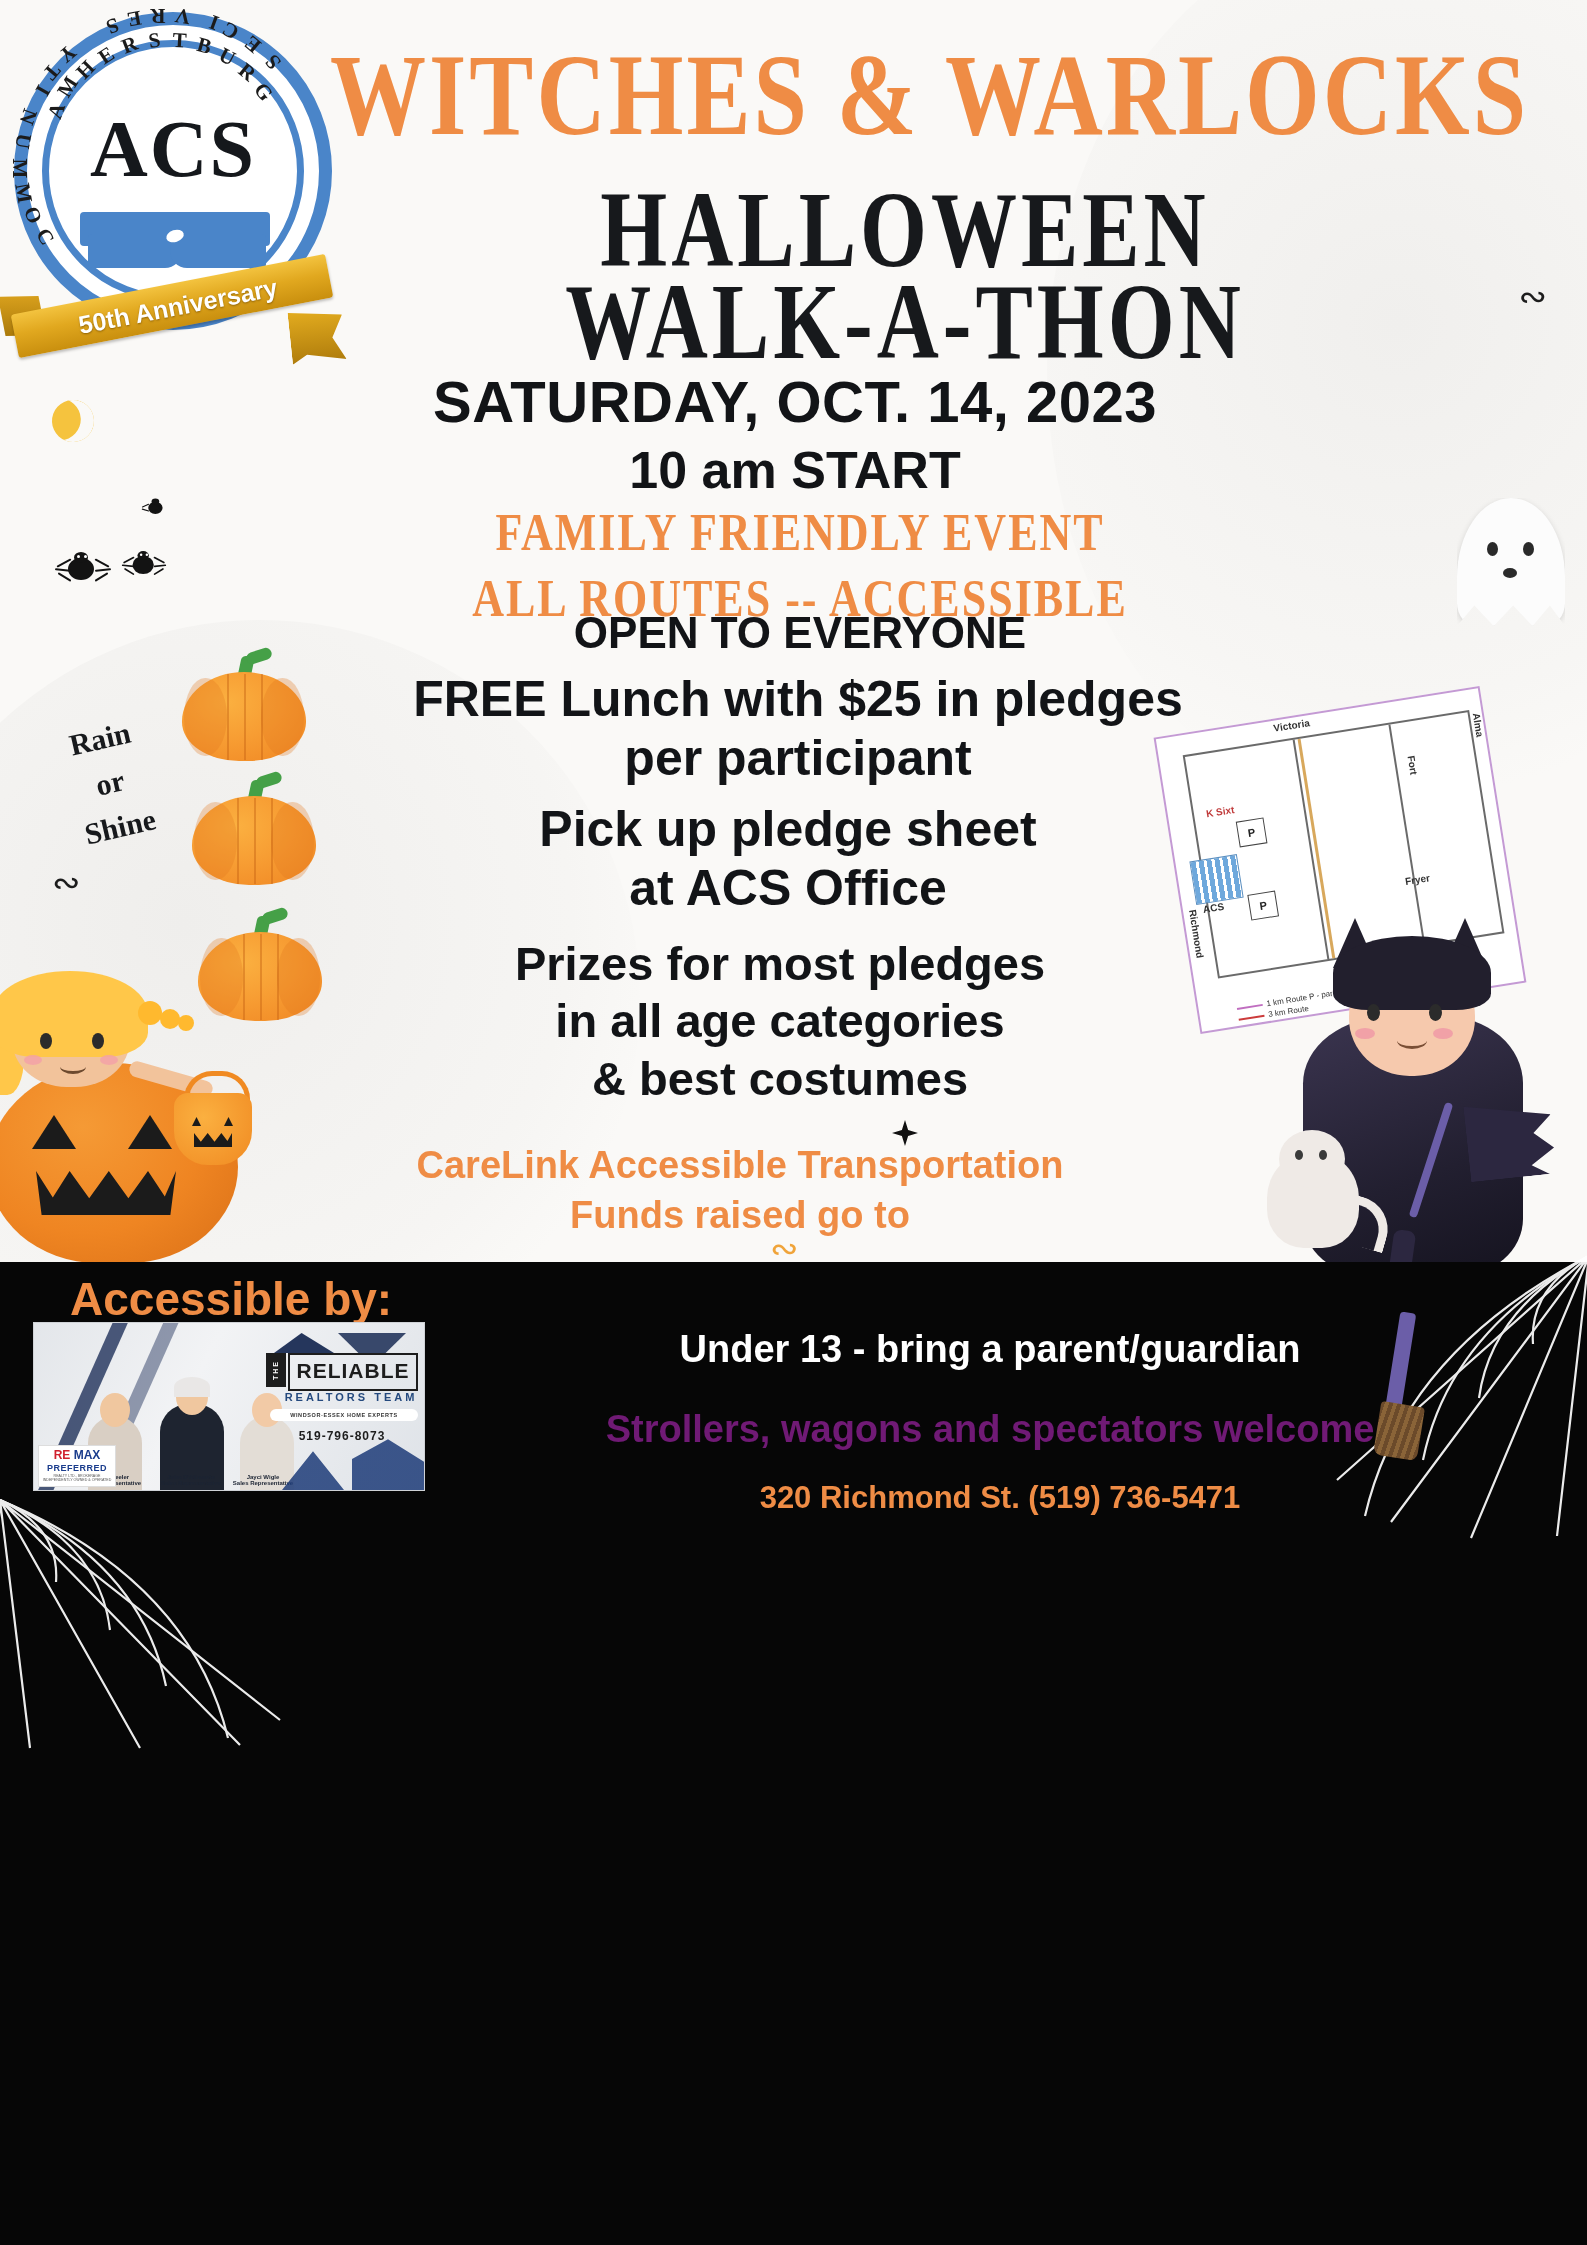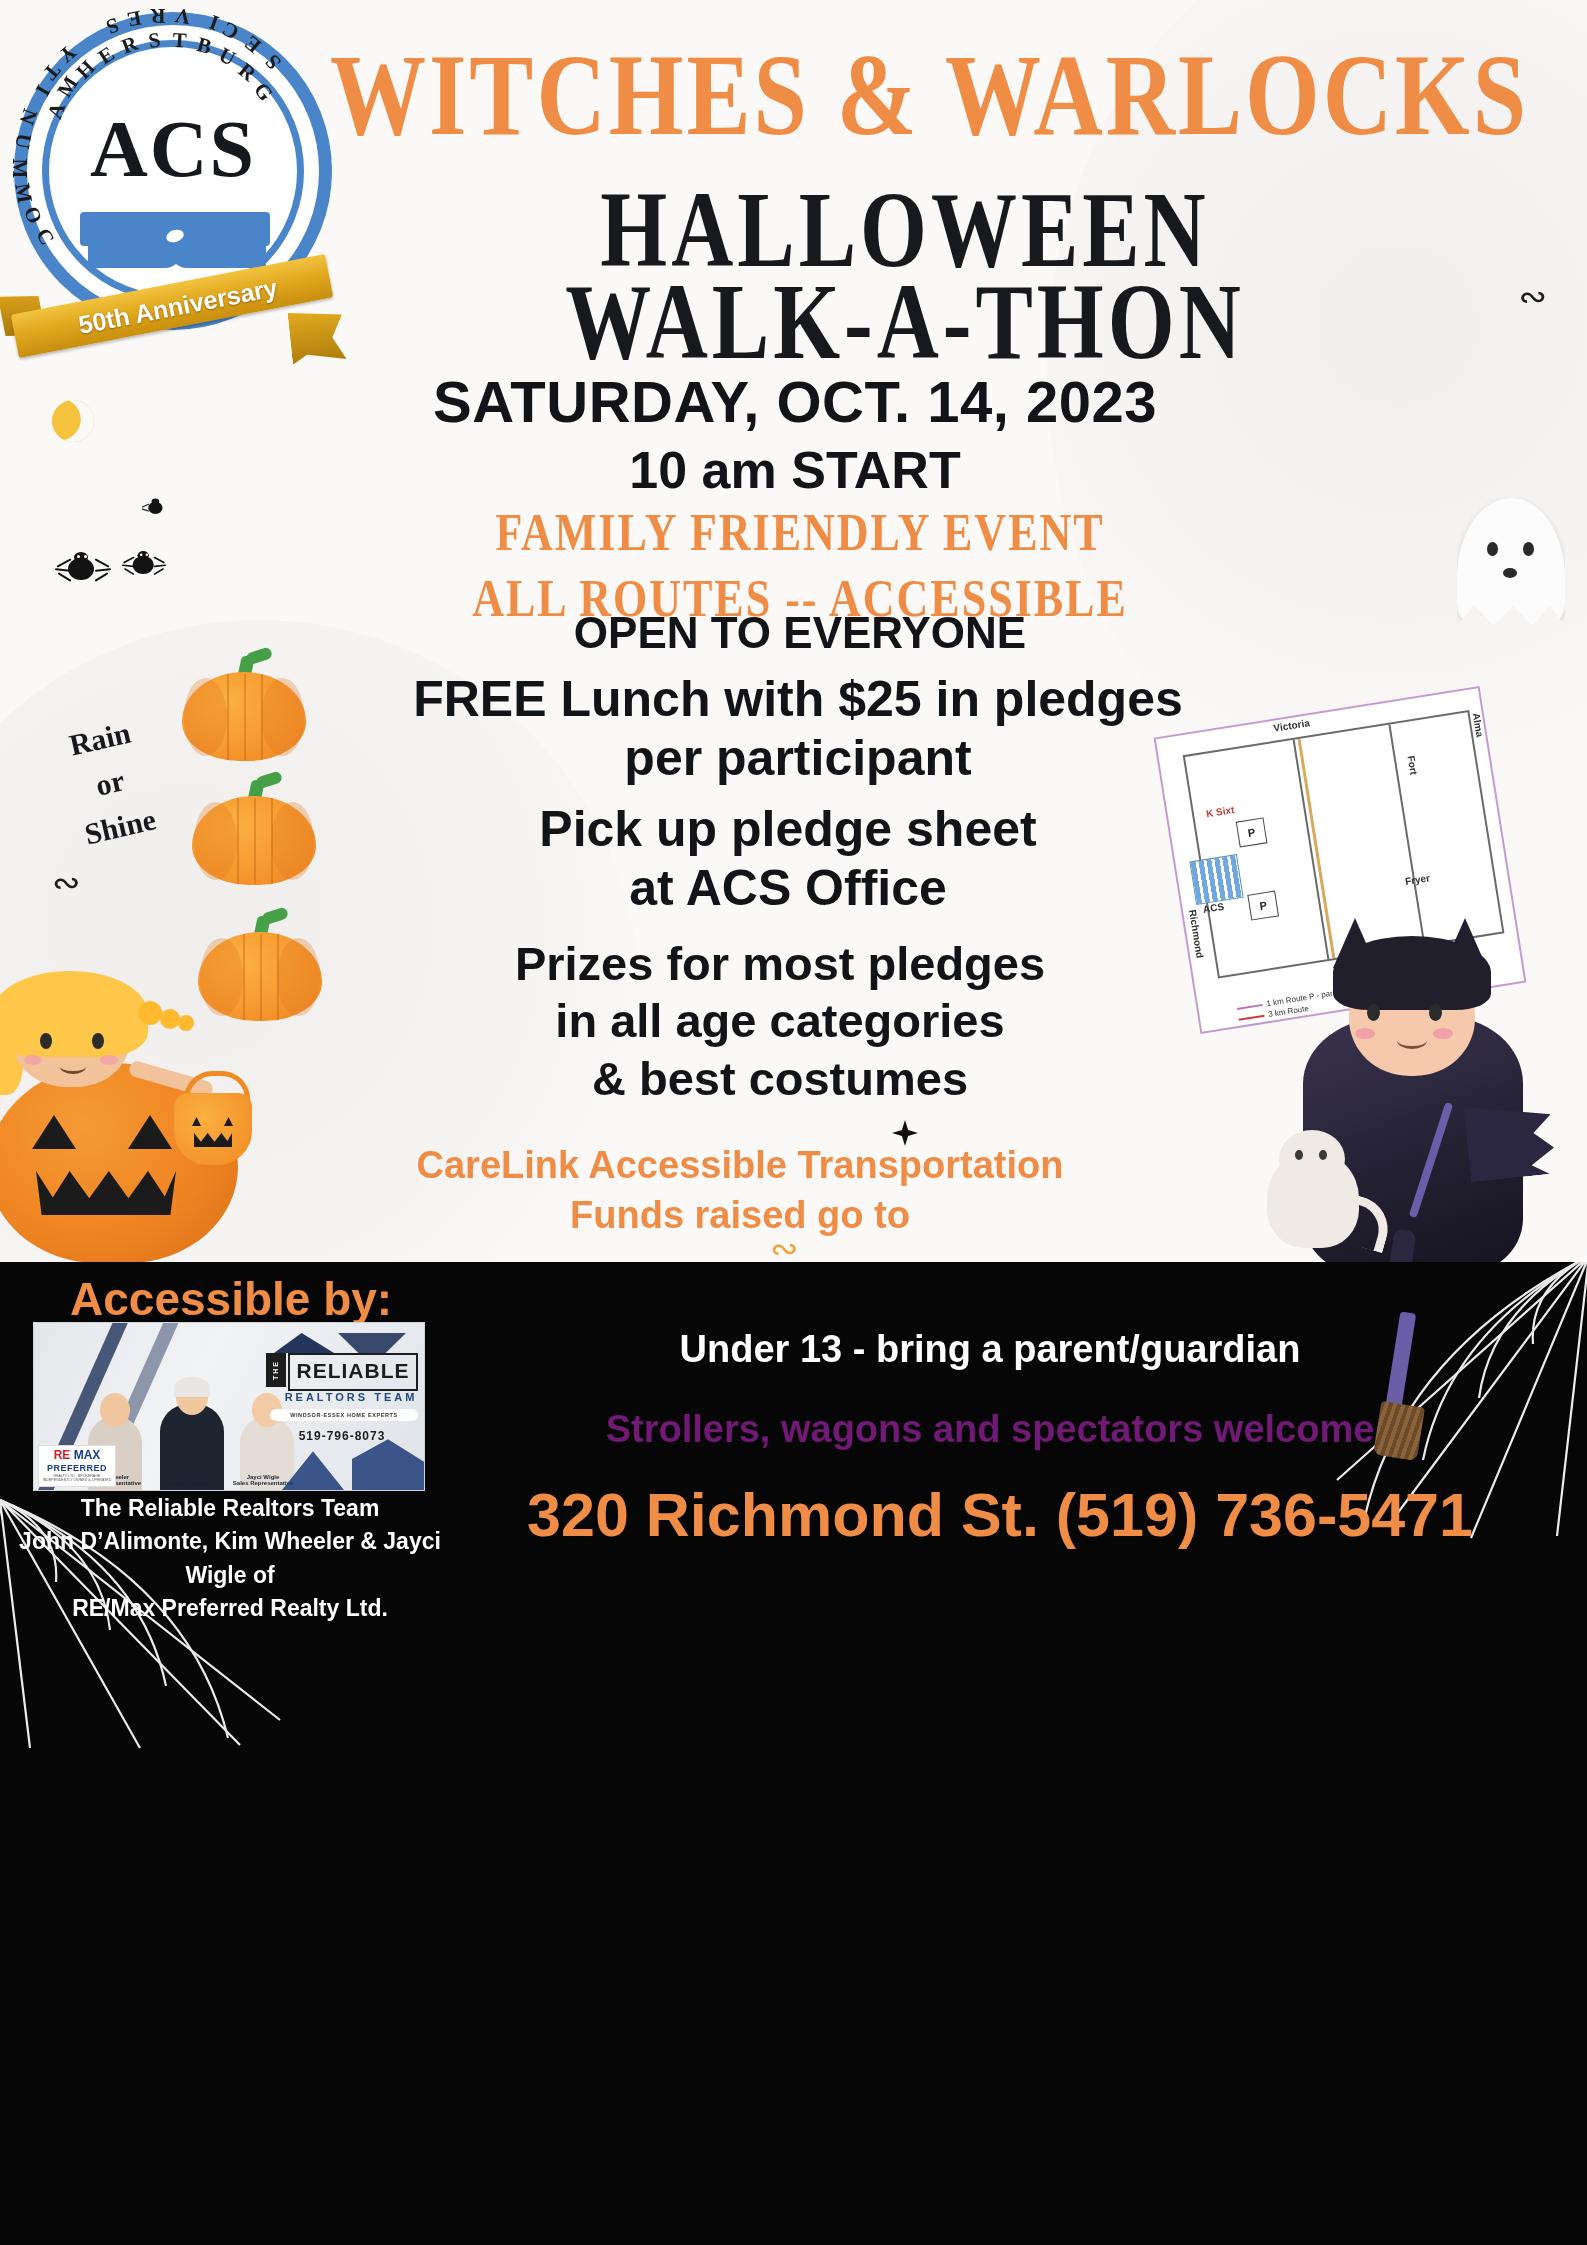--- a/index.html
+++ b/index.html
@@ -152,21 +152,21 @@
   .remax .s{position:absolute;left:0;top:28px;width:100%;text-align:center;font-size:3.6px;color:#555;}
 
   .sp-caption{position:absolute;left:0px;top:1492px;width:460px;text-align:center;
       font-size:23px;font-weight:bold;line-height:1.45;color:#ffffff;}
 
   .u13{position:absolute;left:430px;top:1328px;width:1120px;text-align:center;
       font-size:38px;font-weight:bold;color:#fff;}
   .stro{position:absolute;left:420px;top:1408px;width:1140px;text-align:center;
       font-size:38px;font-weight:bold;color:#701a75;}
   .addr{position:absolute;left:430px;top:1480px;width:1140px;text-align:center;
-      font-size:61px;font-weight:bold;color:#ef8c45;}
+      font-size:31px;font-weight:bold;color:#ef8c45;}
 
   
   .moon{position:absolute;left:52px;top:400px;width:42px;height:42px;
       background:#f5c33e;border-radius:50%;
       box-shadow:inset -13px 3px 0 0 #faf9f7;transform:rotate(20deg);}
   .spider{position:absolute;}
   .spider .bd{position:absolute;left:8px;top:6px;width:26px;height:22px;background:#131313;border-radius:50%;}
   .spider .hd{position:absolute;left:14px;top:0px;width:14px;height:11px;background:#131313;border-radius:50%;}
   .spider .eye{position:absolute;top:3px;width:3px;height:3px;background:#fff;border-radius:50%;}
   .spider i{position:absolute;background:#131313;height:2px;border-radius:2px;}
@@ -566,22 +566,17 @@
       <div class="t"><span class="r">RE</span><span style="color:#fff;background:#fff">/</span><span class="x">MAX</span></div>
       <div class="p">PREFERRED</div>
       <div class="s">REALTY LTD., BROKERAGE INDEPENDENTLY OWNED &amp; OPERATED</div>
     </div>
 
     <div style="position:absolute;left:240px;bottom:-10px;width:150px;height:66px;
                 background:linear-gradient(#1d3b78,#1d3b78);
                 clip-path:polygon(0 100%,26% 26%,52% 100%,52% 38%,76% 8%,100% 42%,100% 100%);opacity:.85"></div>
   </div>
 
-  <div class="sp-caption">
-    <div>The Reliable Realtors Team</div>
-    <div>John D’Alimonte, Kim Wheeler &amp; Jayci Wigle of</div>
-    <div>RE/Max Preferred Realty Ltd.</div>
-  </div>
 
   <div class="u13">Under 13 - bring a parent/guardian</div>
   <div class="stro">Strollers, wagons and spectators welcome</div>
   <div class="addr">320 Richmond St. (519) 736-5471</div>
 </div>
 
 </body></html>

